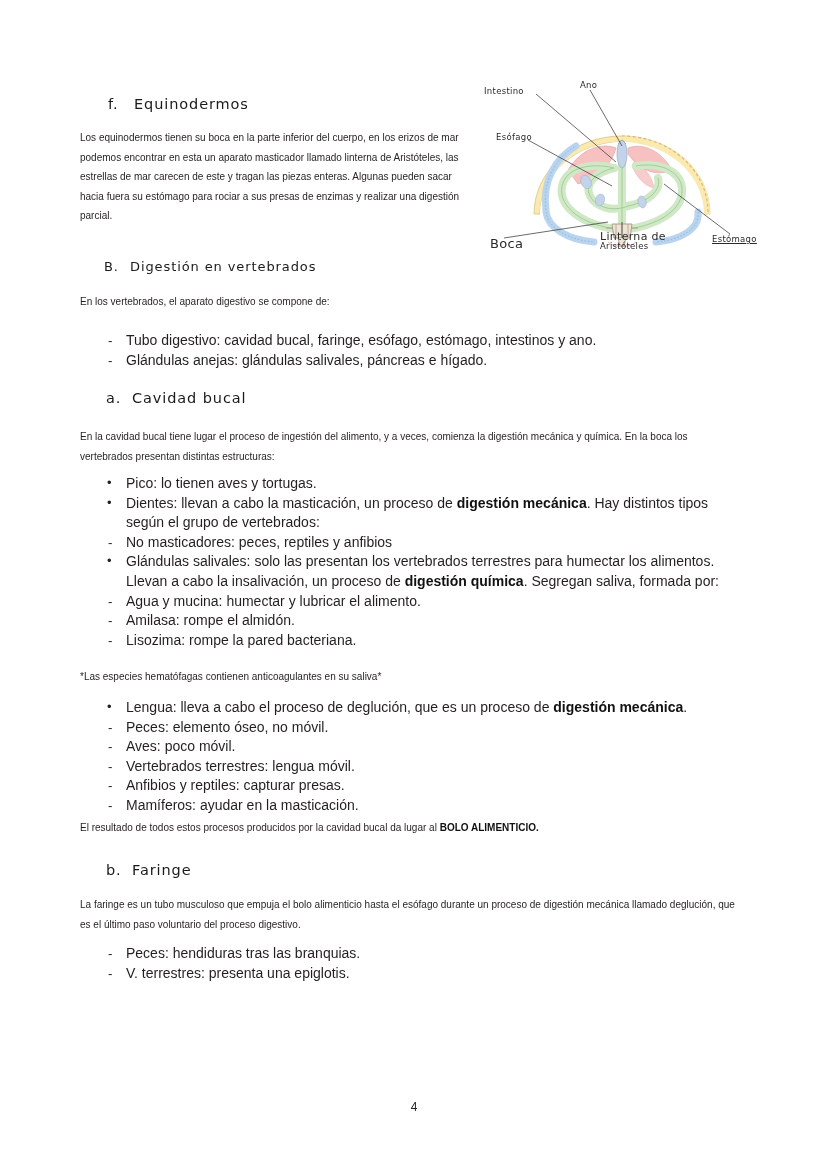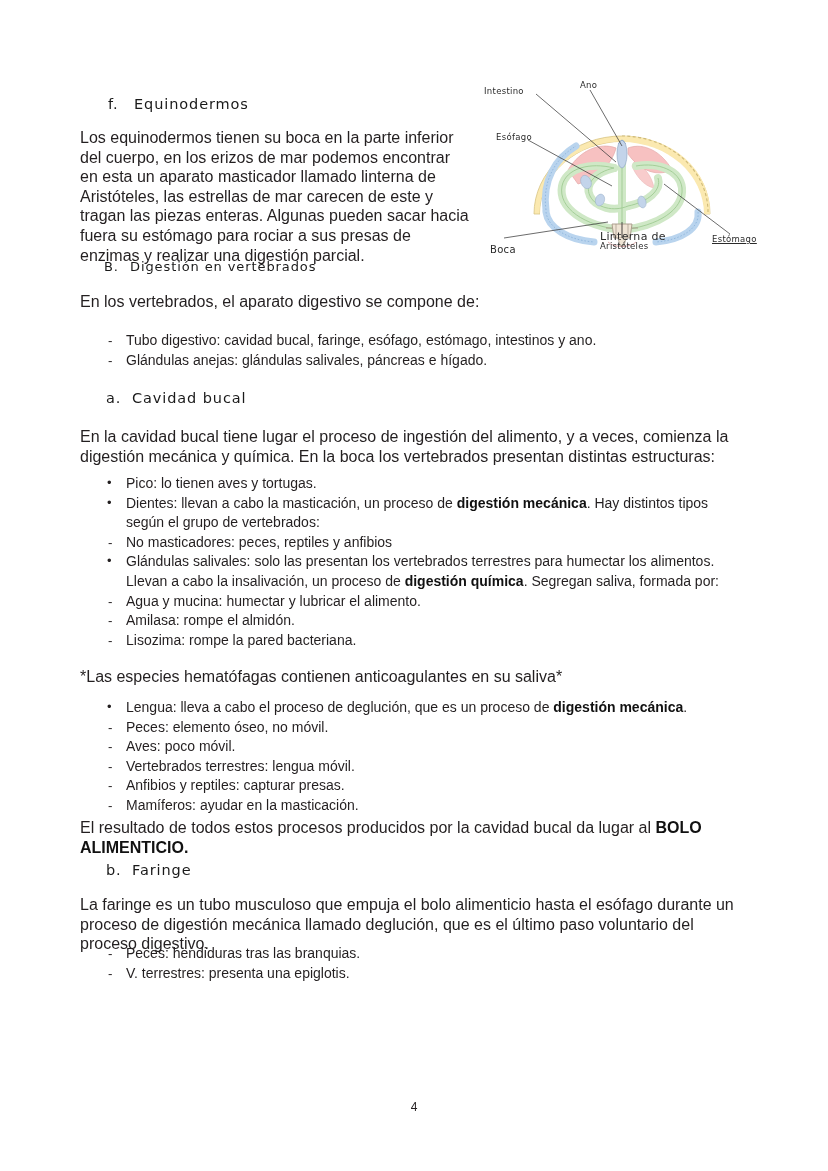--- a/index.html
+++ b/index.html
@@ -31,21 +31,21 @@
     white-space: nowrap;
   }
   .heading .lbl {
     display: inline-block;
     width: 26px;
   }
   .heading-l2 { font-size: 13px; }
 
   
   .para {
-    font-size: 16px;
+    font-size: 10px;
     line-height: 19.6px;
     color: #231f20;
   }
   b, .b { font-weight: 700; color: #111; }
 
   
   ul.lst, ul.lst-dash {
     margin: 0;
     padding: 0;
     list-style: none;
@@ -208,22 +208,22 @@
         <line x1="258" y1="172" x2="192" y2="122"></line>
       </g>
     </svg>
 
     <div style="position:absolute; left:12px; top:24px; font-family:'DejaVu Sans',sans-serif;
                 font-size:8.5px; color:#2b2b2b; letter-spacing:0.3px;">Intestino</div>
     <div style="position:absolute; left:108px; top:18px; font-family:'DejaVu Sans',sans-serif;
                 font-size:8.5px; color:#2b2b2b; letter-spacing:0.3px;">Ano</div>
     <div style="position:absolute; left:12px; top:70px; font-family:'DejaVu Sans',sans-serif;
                 font-size:8.5px; color:#2b2b2b; letter-spacing:0.3px;padding-left:12px;">Esófago</div>
-    <div style="position:absolute; left:18px; top:182px; font-family:'DejaVu Sans',sans-serif;
-                font-size:10px; color:#2b2b2b; letter-spacing:0.3px;">Boca</div>
+    <div style="position:absolute; left:18px; top:174px; font-family:'DejaVu Sans',sans-serif;
+                font-size:13px; color:#2b2b2b; letter-spacing:0.3px;">Boca</div>
     <div style="position:absolute; left:128px; top:168px; font-family:'DejaVu Sans',sans-serif;
                 font-size:11px; color:#2b2b2b; letter-spacing:0.3px; ">Linterna de</div>
     <div style="position:absolute; left:128px; top:179px; font-family:'DejaVu Sans',sans-serif;
                 font-size:8.5px; color:#2b2b2b; letter-spacing:0.3px; text-align:center;">Aristóteles</div>
     <div style="position:absolute; left:240px; top:172px; font-family:'DejaVu Sans',sans-serif;
                 font-size:8.5px; color:#2b2b2b; letter-spacing:0.3px;text-decoration:underline;">Estómago</div>
   </div>
 
   <div class="abs heading" id="h-equinodermos">
     <span class="lbl">f.</span><span>Equinodermos</span>

